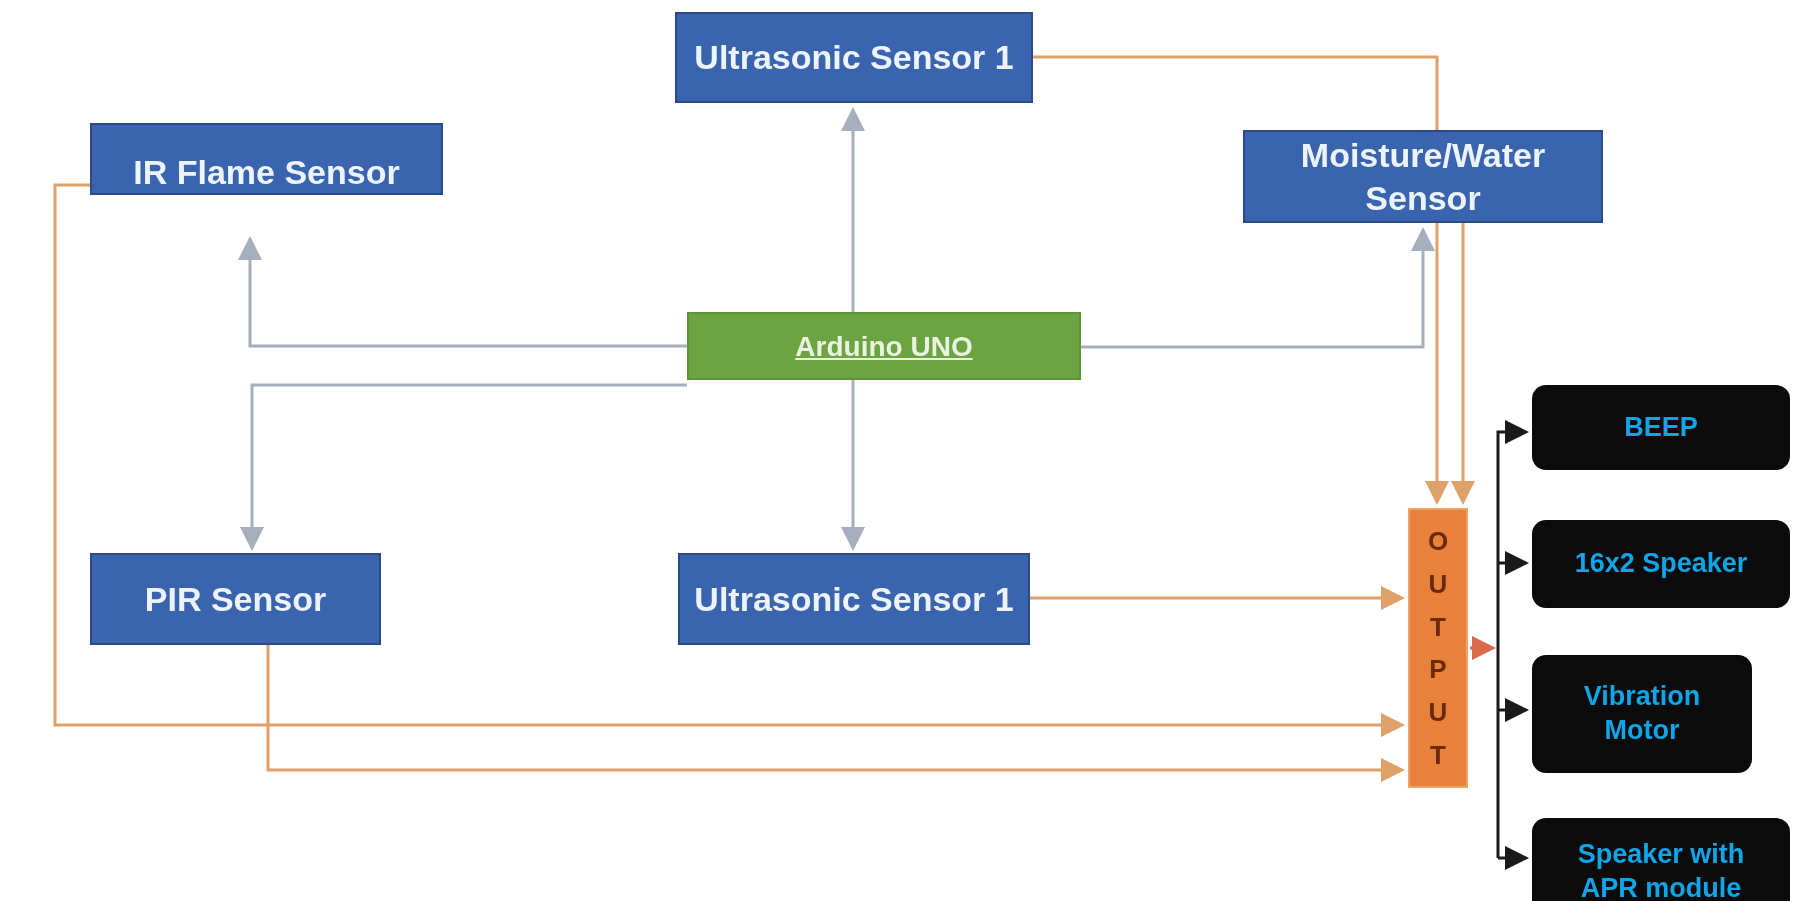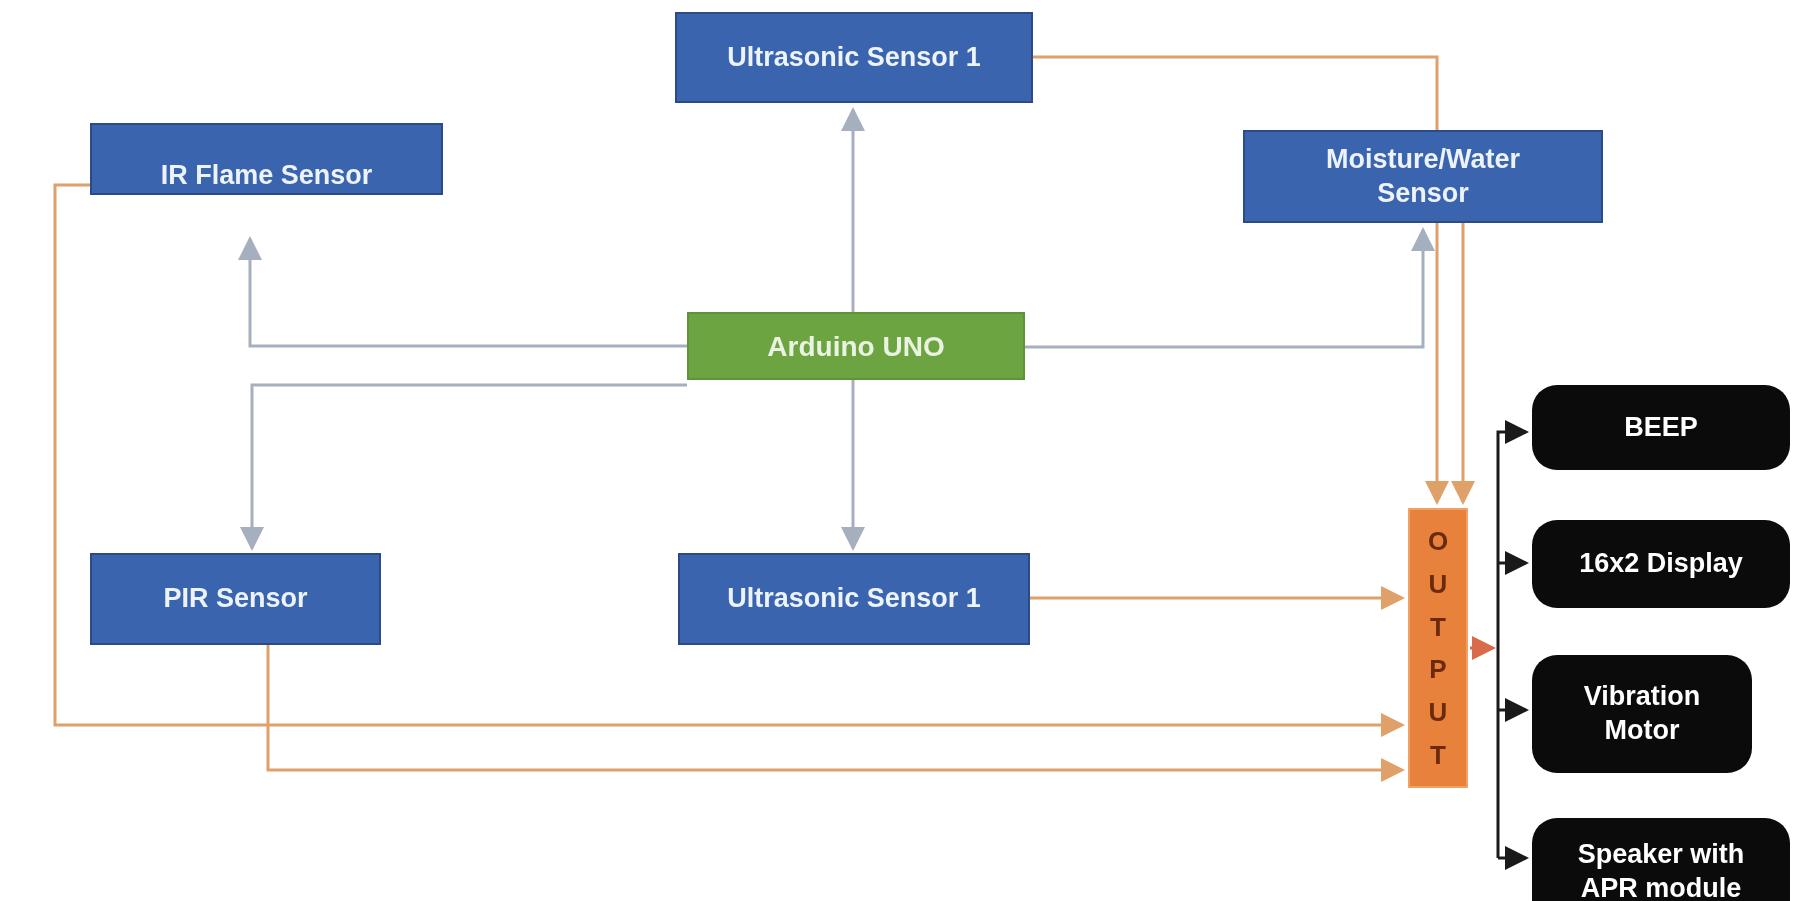--- a/index.html
+++ b/index.html
@@ -17,48 +17,48 @@
     align-items:center;justify-content:center;
     text-align:center;
     box-sizing:border-box;
     font-weight:bold;
   }
   .node span{display:block;line-height:1.25;}
   .node.blue{
     background:var(--node-blue);
     border:2px solid var(--node-blue-border);
     color:var(--text-light);
-    font-size:27px;
+    font-size:34px;
   }
   .node.green{
     background:var(--node-green);
     border:2px solid var(--node-green-border);
     color:var(--text-green-box);
     font-size:28px;
   }
   .node.orange-v{
     background:var(--node-orange);
     border:2px solid var(--node-orange-border);
     color:var(--text-orange-box);
     font-size:26px;
     justify-content:space-around;
     padding:10px 0;
   }
   .node.orange-v span{line-height:1.0;}
   .node.black{
     background:var(--node-black);
-    border-radius:25px;
-    color:#ffffff;
+    border-radius:14px;
+    color:#0ea5e9;
     font-size:27px;
   }
   
   #n-ultrasonic-top {left:675px; top:12px;  width:358px; height:91px;}
   #n-ir-flame       {left:90px;  top:123px; width:353px; height:72px;justify-content:flex-end;}
   #n-moisture       {left:1243px;top:130px; width:360px; height:93px;text-align:center;}
-  #n-arduino        {left:687px; top:312px; width:338px; height:68px;}
+  #n-arduino        {left:687px; top:312px; width:394px; height:68px;text-decoration:underline;}
   #n-pir            {left:90px;  top:553px; width:291px; height:92px;}
   #n-ultrasonic-bot {left:678px; top:553px; width:352px; height:92px;}
   #n-output         {left:1408px;top:508px; width:60px;  height:280px;}
   #n-beep           {left:1532px;top:385px; width:258px; height:85px;}
   #n-display        {left:1532px;top:520px; width:258px; height:88px;}
   #n-vibration      {left:1532px;top:655px; width:220px; height:118px;}
   #n-speaker        {left:1532px;top:818px; width:258px; height:108px;}
   .wire{fill:none;}
   .wire.blue  {stroke:var(--line-blue);  stroke-width:3;}
   .wire.orange{stroke:var(--line-orange);stroke-width:3;}
@@ -137,21 +137,21 @@
     <span>P</span>
     <span>U</span>
     <span>T</span>
   </div>
 
   <div class="node black" id="n-beep">
     <span>BEEP</span>
   </div>
 
   <div class="node black" id="n-display">
-    <span>16x2 Display</span>
+    <span>16x2 Speaker</span>
   </div>
 
   <div class="node black" id="n-vibration">
     <span>Vibration</span>
     <span>Motor</span>
   </div>
 
   <div class="node black" id="n-speaker">
     <span>Speaker with</span>
     <span>APR module</span>

